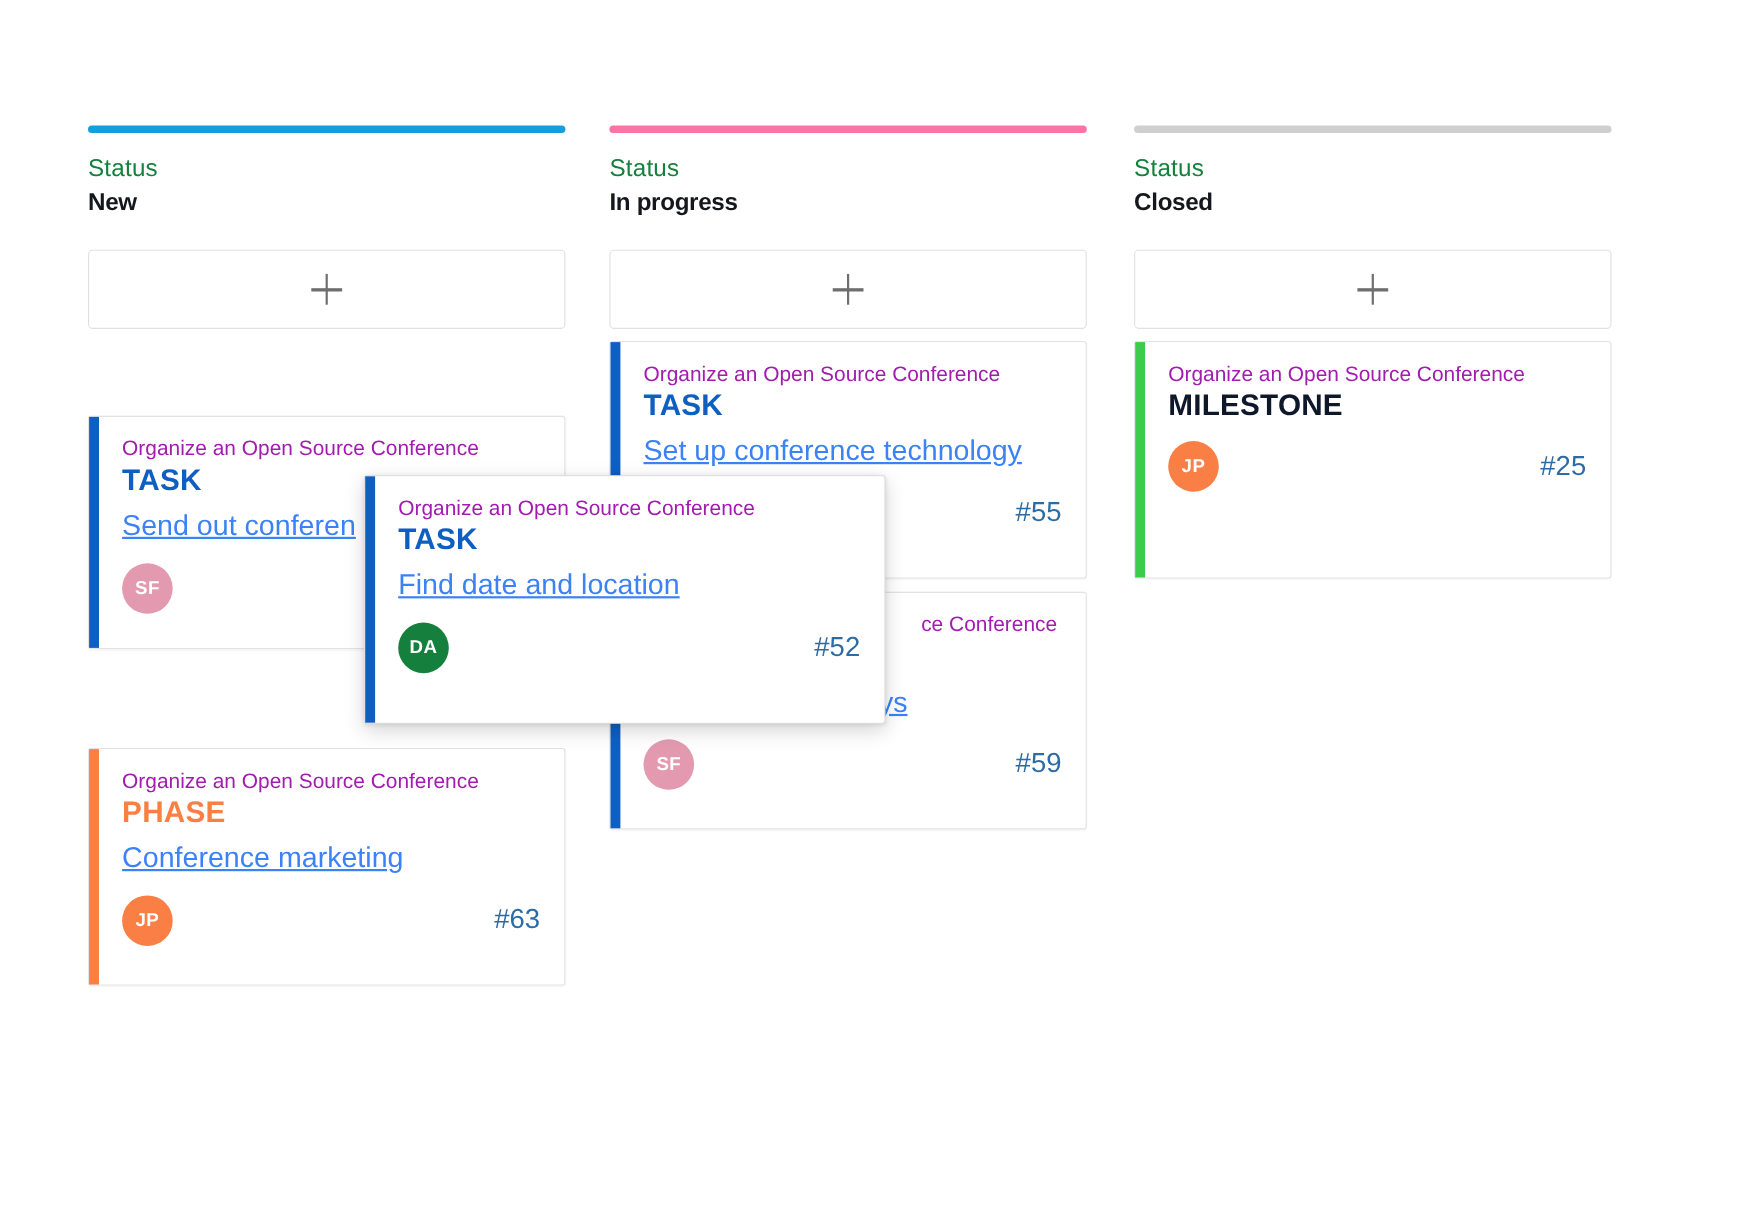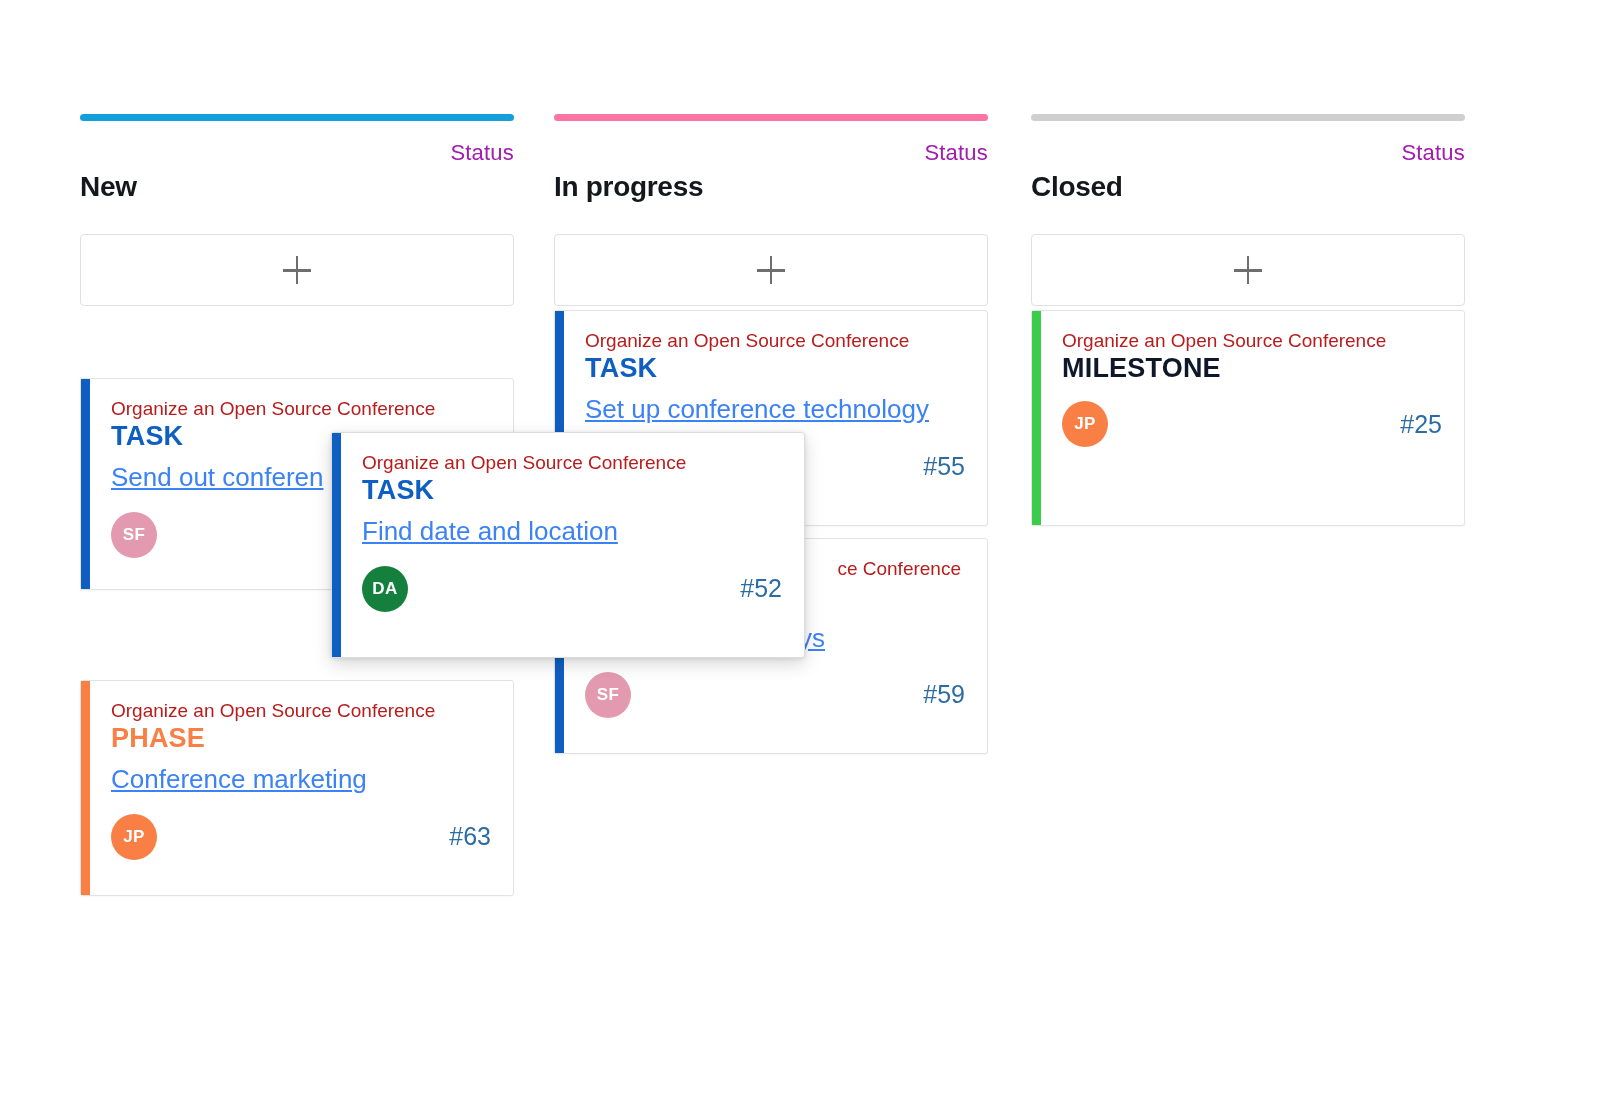--- a/index.html
+++ b/index.html
@@ -29,28 +29,27 @@
   .col-closed   { left: 1031px; }
 
   .col-rule {
     height: 7px;
     border-radius: 4px;
     width: 100%;
   }
   .col-status-label {
     margin-top: 20px;
     font-size: 22px;
-    color: #a21caf;
+    color: #15803d;
     letter-spacing: 0.2px;
     line-height: 1.1;
-    text-align: right;
   }
   .col-title {
     margin-top: 6px;
-    font-size: 28px;
+    font-size: 22px;
     font-weight: bold;
     color: #14181c;
     letter-spacing: -0.3px;
     line-height: 1.15;
   }
 
   
   .add-card {
     margin-top: 31px;
     height: 72px;
@@ -88,21 +87,21 @@
   }
   .card .accent {
     position: absolute;
     left: 0;
     top: 0;
     bottom: 0;
     width: 9px;
   }
   .card-project {
     font-size: 19px;
-    color: #b91c1c;
+    color: #a21caf;
     line-height: 1.25;
     white-space: nowrap;
   }
   .card-type {
     margin-top: 1px;
     font-size: 27px;
     font-weight: bold;
     letter-spacing: 0.2px;
     line-height: 1.1;
   }

